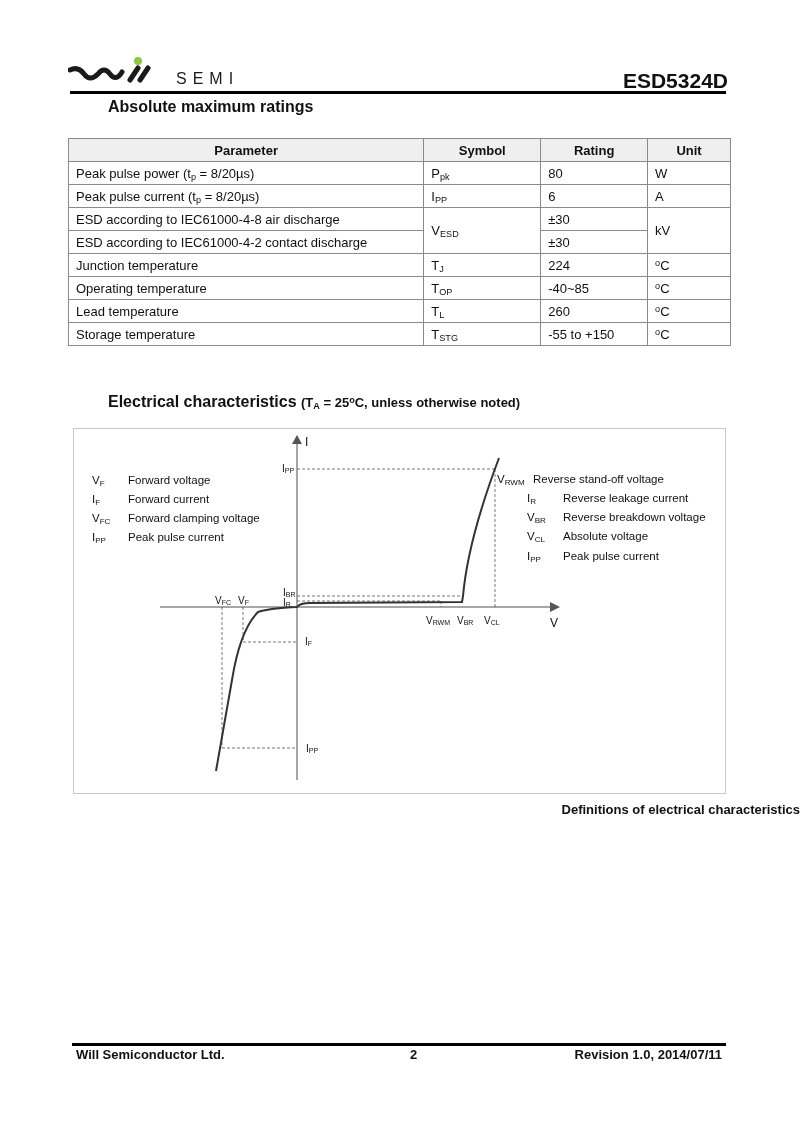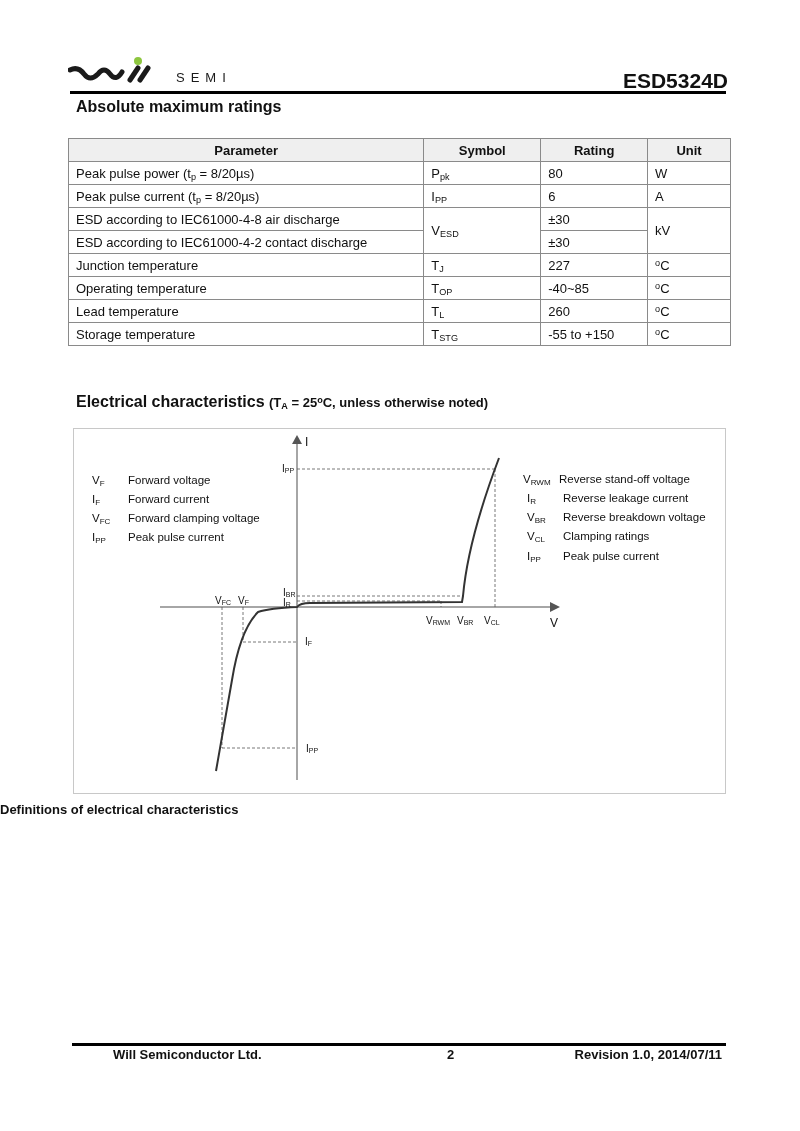--- a/index.html
+++ b/index.html
@@ -1,42 +1,42 @@
 <!DOCTYPE html>
 <html><head>
   <meta charset="utf-8">
   <style>
     html, body { margin: 0; padding: 0; background: #ffffff; }
     body { width: 800px; height: 1131px; position: relative; font-family: "Liberation Sans", sans-serif; color: #111; overflow: hidden; }
     .abs { position: absolute; }
     .logo { left: 68px; top: 56px; width: 200px; height: 32px; }
-    .logo-semi { left: 176px; top: 70px; font-size: 13px; letter-spacing: 6px; color: #1a1a1a; font-family: "Liberation Sans", sans-serif; }
+    .logo-semi { left: 176px; top: 70px; font-size: 16px; letter-spacing: 6px; color: #1a1a1a; font-family: "Liberation Sans", sans-serif; }
     .doc-id { right: 72px; top: 69px; font-size: 21px; font-weight: bold; }
     .header-rule { left: 70px; top: 91px; width: 656px; height: 3px; background: #000; }
-    .section-title { font-size: 16px; font-weight: bold; }
+    .section-title { font-size: 16px; font-weight: bold; margin-left: 32px; }
     .title1 { left: 76px; top: 98px; }
     .title2 { left: 76px; top: 393px; }
     .title2 .cond { font-size: 13px; text-align: center; }
     sub { font-size: 0.7em; vertical-align: -0.25em; line-height: 0; }
     sup { font-size: 0.7em; vertical-align: 0.45em; line-height: 0; }
 
     table.ratings { position: absolute; left: 68px; top: 138px; width: 663px; border-collapse: collapse; font-size: 13px; border-radius: 9px; }
     table.ratings th, table.ratings td { border: 1px solid #8a8a8a; height: 22px; padding: 0 7px; }
     table.ratings th { background: #efefef; font-weight: bold; text-align: center; }
     table.ratings td.c { text-align: left; }
     table.ratings tr { height: 23px; }
 
     .chart-frame { left: 73px; top: 428px; width: 651px; height: 364px; border: 1px solid #c8c8c8; }
     .legend { font-size: 11.5px; }
     .legend .row { position: absolute; white-space: nowrap; }
     .legend .sym { display: inline-block; width: 36px; }
-    .caption { left: 0; width: 800px; top: 802px; text-align: left; font-size: 13px; font-weight: bold; }
+    .caption { left: 0; width: 800px; top: 802px; text-align: right; font-size: 13px; font-weight: bold; }
 
     .footer-rule { left: 72px; top: 1043px; width: 654px; height: 3px; background: #000; }
-    .footer { top: 1047px; font-size: 13px; font-weight: bold; margin-left: 37px; }
+    .footer { top: 1047px; font-size: 13px; font-weight: bold; }
     .f-left { left: 76px; }
     .f-center { left: 410px; }
     .f-right { right: 78px; text-align: center; }
     svg text { font-family: "Liberation Sans", sans-serif; }
   </style>
 </head>
 <body>
 
 <svg class="abs logo" viewBox="0 0 200 32" width="200" height="32">
   <path d="M2 14 Q10 10 16 18 Q22 26 30 18 Q36 10 42 18 Q48 26 54 16" fill="none" stroke="#1a1a1a" stroke-width="5" stroke-linecap="round"></path>
@@ -84,21 +84,21 @@
       <td class="c">±30</td>
       <td class="c" rowspan="2">kV</td>
     </tr>
     <tr>
       <td>ESD according to IEC61000-4-2 contact discharge</td>
       <td class="c">±30</td>
     </tr>
     <tr>
       <td>Junction temperature</td>
       <td class="c"><span>T</span><sub>J</sub></td>
-      <td class="c">227</td>
+      <td class="c">224</td>
       <td class="c"><sup>o</sup><span>C</span></td>
     </tr>
     <tr>
       <td>Operating temperature</td>
       <td class="c"><span>T</span><sub>OP</sub></td>
       <td class="c">-40~85</td>
       <td class="c"><sup>o</sup><span>C</span></td>
     </tr>
     <tr>
       <td>Lead temperature</td>
@@ -122,24 +122,24 @@
 
 <div class="abs chart-frame"></div>
 
 <div class="legend">
   <div class="row" style="left:92px;top:474px"><span class="sym"><span>V</span><sub>F</sub></span><span>Forward voltage</span></div>
   <div class="row" style="left:92px;top:493px"><span class="sym"><span>I</span><sub>F</sub></span><span>Forward current</span></div>
   <div class="row" style="left:92px;top:512px"><span class="sym"><span>V</span><sub>FC</sub></span><span>Forward clamping voltage</span></div>
   <div class="row" style="left:92px;top:531px"><span class="sym"><span>I</span><sub>PP</sub></span><span>Peak pulse current</span></div>
 </div>
 <div class="legend">
-  <div class="row" style="left:523px;top:473px"><span class="sym"><span>V</span><sub>RWM</sub></span><span>Reverse stand-off voltage</span></div>
+  <div class="row" style="left:497px;top:473px"><span class="sym"><span>V</span><sub>RWM</sub></span><span>Reverse stand-off voltage</span></div>
   <div class="row" style="left:527px;top:492px"><span class="sym"><span>I</span><sub>R</sub></span><span>Reverse leakage current</span></div>
   <div class="row" style="left:527px;top:511px"><span class="sym"><span>V</span><sub>BR</sub></span><span>Reverse breakdown voltage</span></div>
-  <div class="row" style="left:527px;top:530px"><span class="sym"><span>V</span><sub>CL</sub></span><span>Clamping ratings</span></div>
+  <div class="row" style="left:527px;top:530px"><span class="sym"><span>V</span><sub>CL</sub></span><span>Absolute voltage</span></div>
   <div class="row" style="left:527px;top:550px"><span class="sym"><span>I</span><sub>PP</sub></span><span>Peak pulse current</span></div>
 </div>
 
 <svg class="abs" style="left:0;top:0" width="800" height="1131">
   <g stroke="#888" stroke-width="1.5" fill="none">
     <line x1="297" y1="780" x2="297" y2="442"></line>
     <line x1="160" y1="607" x2="552" y2="607"></line>
   </g>
   <polygon points="292,444 297,435 302,444" fill="#555"></polygon>
   <polygon points="550,602 560,607 550,612" fill="#555"></polygon>

